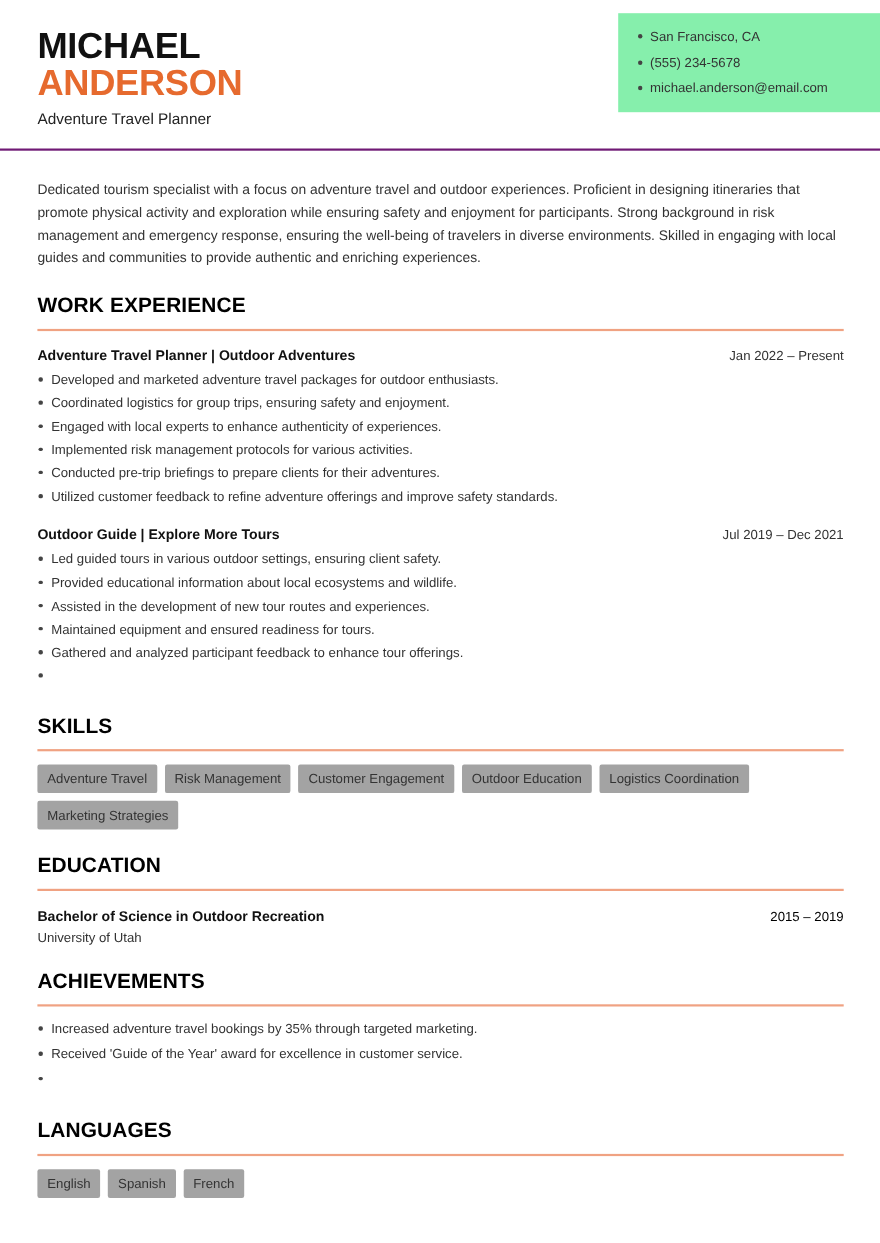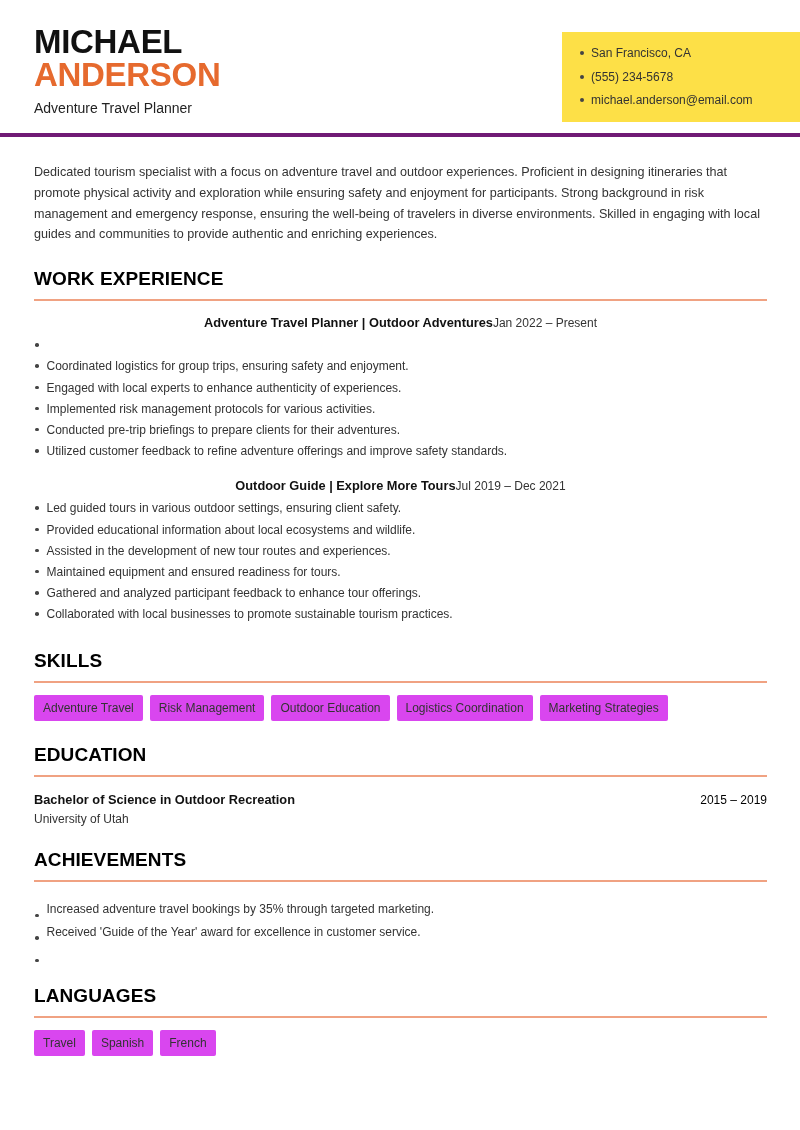--- a/index.html
+++ b/index.html
@@ -1,50 +1,50 @@
 <!DOCTYPE html>
 <html><head>
   <meta charset="utf-8">
   <style>
     * { box-sizing: border-box; margin: 0; padding: 0; }
     html, body { width: 800px; height: 1130px; background: #ffffff; }
     body { font-family: "Liberation Sans", "DejaVu Sans", sans-serif; color: #333333; position: relative; overflow: hidden; }
 
-    .header { position: absolute; left: 0; top: 0; width: 800px; height: 137px; border-bottom: 4px solid #701a75; }
+    .header { position: absolute; left: 0; top: 0; width: 800px; height: 137px; border-bottom: 2px solid #701a75; }
     .name-first { position: absolute; left: 34px; top: 24px; font-size: 33px; font-weight: 700; color: #111111; letter-spacing: -0.3px; line-height: 36px; }
     .name-last { position: absolute; left: 34px; top: 57px; font-size: 33px; font-weight: 700; color: #e66a2e; letter-spacing: -0.3px; line-height: 36px; }
     .job-title { position: absolute; left: 34px; top: 100px; font-size: 14px; color: #222222; }
 
-    .contact-box { position: absolute; left: 562px; top: 32px; width: 238px; height: 90px; background: #fde047; padding: 13px 0 0 18px; text-align: right; }
+    .contact-box { position: absolute; left: 562px; top: 12px; width: 238px; height: 90px; background: #86efac; padding: 13px 0 0 18px; text-align: right; }
     .contact-item { font-size: 12px; color: #333333; height: 23.5px; line-height: 16px; display: flex; align-items: flex-start; }
     .bullet { display: inline-block; width: 4px; height: 4px; border-radius: 50%; background: #444; margin: 6px 7px 0 0; flex-shrink: 0; }
 
     .content { position: absolute; left: 34px; top: 162px; width: 733px; }
     .summary { font-size: 12.6px; line-height: 20.8px; color: #333333; }
 
     .section-title { font-size: 19px; font-weight: 700; color: #000000; margin-top: 23px; padding-bottom: 9px; border-bottom: 2px solid #f0a282; letter-spacing: 0.1px; }
     .job { margin-top: 14px; }
     .job + .job { margin-top: 14px; }
-    .job-head { display: flex; justify-content: center; align-items: baseline; }
+    .job-head { display: flex; justify-content: space-between; align-items: baseline; }
     .job-role { font-size: 12.8px; font-weight: 700; color: #111111; }
     .job-date { font-size: 12px; color: #333333; }
     .bullets { margin-top: 7px; }
     .bullet-item { font-size: 12px; color: #333333; height: 21.2px; line-height: 16px; display: flex; align-items: flex-start; }
     .bullet-item .bullet { width: 3.5px; height: 3.5px; margin: 6px 8px 0 1px; }
 
     .tags { display: flex; flex-wrap: wrap; margin-top: 12px; gap: 7px 7px; }
-    .tag { background: #d946ef; font-size: 12px; color: #333333; padding: 0 9px; height: 26px; line-height: 26px; border-radius: 2px; }
+    .tag { background: #a3a3a3; font-size: 12px; color: #333333; padding: 0 9px; height: 26px; line-height: 26px; border-radius: 2px; }
 
     .edu-head { margin-top: 15px; display: flex; justify-content: space-between; align-items: baseline; }
     .edu-degree { font-size: 12.8px; font-weight: 700; color: #111111; text-align: center; }
     .edu-years { font-size: 12px; color: #000000; }
     .edu-school { font-size: 12px; color: #333333; margin-top: 5px; }
 
     .ach-list { margin-top: 12px; }
-    .ach-list .bullet-item { height: 22.6px; align-items: flex-end; }
+    .ach-list .bullet-item { height: 22.6px; }
   </style>
 </head>
 <body>
 
 <div class="header">
   <div class="name-first">MICHAEL</div>
   <div class="name-last">ANDERSON</div>
   <div class="job-title">Adventure Travel Planner</div>
 
   <div class="contact-box">
@@ -69,20 +69,21 @@
   <div class="section-title">WORK EXPERIENCE</div>
 
   <div class="job">
     <div class="job-head">
       <span class="job-role">Adventure Travel Planner | Outdoor Adventures</span>
       <span class="job-date">Jan 2022 – Present</span>
     </div>
     <div class="bullets">
       <div class="bullet-item">
           <span class="bullet"></span>
+          <span>Developed and marketed adventure travel packages for outdoor enthusiasts.</span>
         </div>
       <div class="bullet-item">
           <span class="bullet"></span>
           <span>Coordinated logistics for group trips, ensuring safety and enjoyment.</span>
         </div>
       <div class="bullet-item">
           <span class="bullet"></span>
           <span>Engaged with local experts to enhance authenticity of experiences.</span>
         </div>
       <div class="bullet-item">
@@ -121,29 +122,29 @@
       <div class="bullet-item">
           <span class="bullet"></span>
           <span>Maintained equipment and ensured readiness for tours.</span>
         </div>
       <div class="bullet-item">
           <span class="bullet"></span>
           <span>Gathered and analyzed participant feedback to enhance tour offerings.</span>
         </div>
       <div class="bullet-item">
           <span class="bullet"></span>
-          <span>Collaborated with local businesses to promote sustainable tourism practices.</span>
         </div>
     </div>
   </div>
 
   <div class="section-title">SKILLS</div>
   <div class="tags">
     <span class="tag">Adventure Travel</span>
     <span class="tag">Risk Management</span>
+    <span class="tag">Customer Engagement</span>
     <span class="tag">Outdoor Education</span>
     <span class="tag">Logistics Coordination</span>
     <span class="tag">Marketing Strategies</span>
   </div>
 
   <div class="section-title">EDUCATION</div>
   <div class="edu-head">
     <span class="edu-degree">Bachelor of Science in Outdoor Recreation</span>
     <span class="edu-years">2015 – 2019</span>
   </div>
@@ -159,17 +160,17 @@
         <span class="bullet"></span>
         <span>Received 'Guide of the Year' award for excellence in customer service.</span>
       </div>
     <div class="bullet-item">
         <span class="bullet"></span>
       </div>
   </div>
 
   <div class="section-title">LANGUAGES</div>
   <div class="tags">
-    <span class="tag">Travel</span>
+    <span class="tag">English</span>
     <span class="tag">Spanish</span>
     <span class="tag">French</span>
   </div>
 </div>
 
 </body></html>

